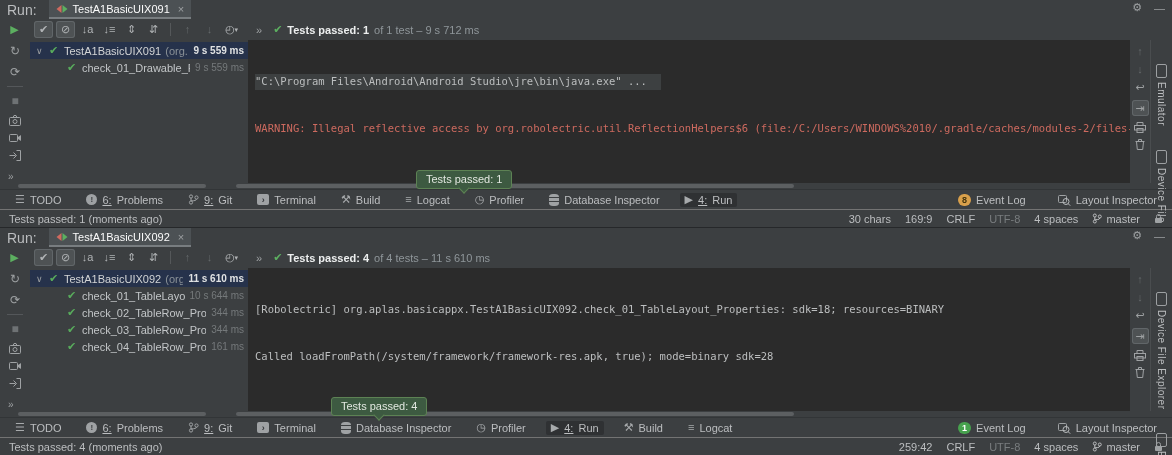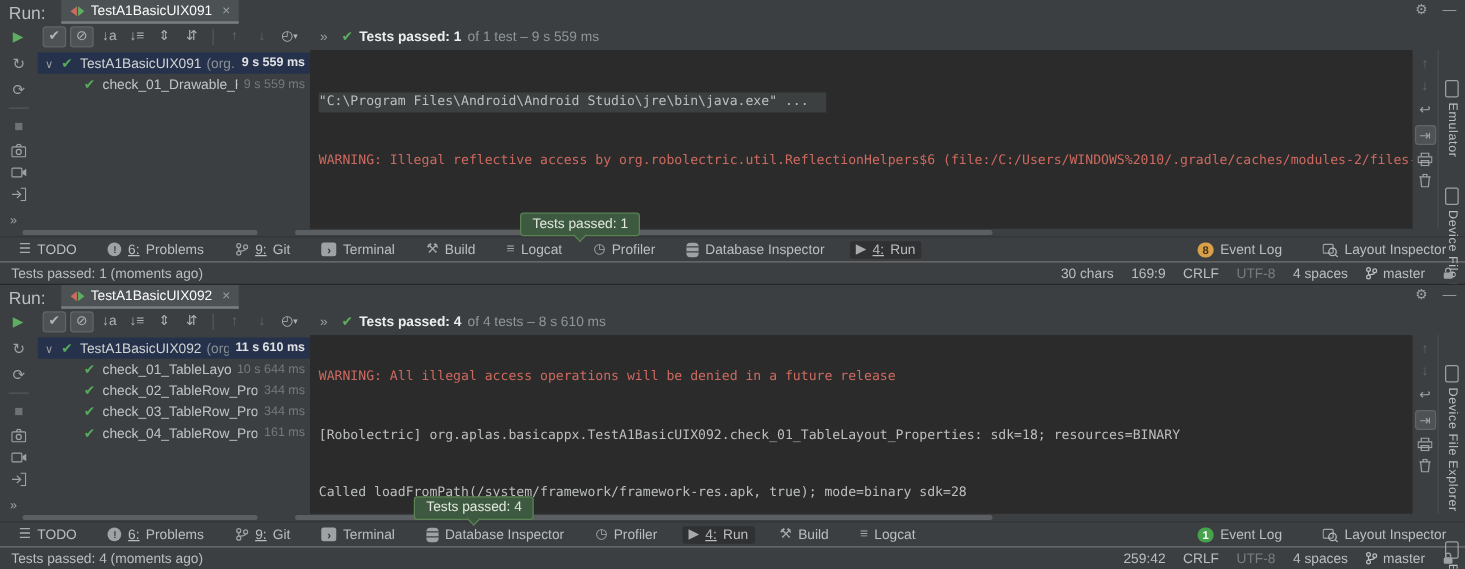--- a/index.html
+++ b/index.html
@@ -125,21 +125,21 @@
     <span class="tbtn dim">↑</span>
     <span class="tbtn dim">↓</span>
     <span class="tbtn">
         <span>◴</span>
         <span style="font-size:7px">▾</span>
       </span>
     <span class="more">»</span>
     <div class="sum">
       <span class="sumcheck">✔</span>
       <span class="summain">Tests passed: 1</span>
-      <span class="sumrest">of 1 test – 9 s 559 ms</span>
+      <span class="sumrest">of 1 test – 9 s 712 ms</span>
     </div>
   </div>
 
   <div class="content">
     <div class="lstrip">
       <span>↻</span>
       <span>⟳</span>
       <span class="hrline"></span>
       <span class="stopg">■</span>
       <span>
@@ -352,21 +352,21 @@
     <span class="tbtn dim">↑</span>
     <span class="tbtn dim">↓</span>
     <span class="tbtn">
         <span>◴</span>
         <span style="font-size:7px">▾</span>
       </span>
     <span class="more">»</span>
     <div class="sum">
       <span class="sumcheck">✔</span>
       <span class="summain">Tests passed: 4</span>
-      <span class="sumrest">of 4 tests – 8 s 610 ms</span>
+      <span class="sumrest">of 4 tests – 11 s 610 ms</span>
     </div>
   </div>
 
   <div class="content">
     <div class="lstrip">
       <span>↻</span>
       <span>⟳</span>
       <span class="hrline"></span>
       <span class="stopg">■</span>
       <span>
@@ -415,21 +415,20 @@
         <span class="tdur">344 ms</span>
       </div>
       <div class="trow child">
         <span class="tcheck">✔</span>
         <span class="tname">check_04_TableRow_Properties</span>
         <span class="tdur">161 ms</span>
       </div>
     </div>
 
     <div class="console">
-      <div class="ln warn clip">WARNING: All illegal access operations will be denied in a future release</div>
       <div class="ln">[Robolectric] org.aplas.basicappx.TestA1BasicUIX092.check_01_TableLayout_Properties: sdk=18; resources=BINARY</div>
       <div class="ln">Called loadFromPath(/system/framework/framework-res.apk, true); mode=binary sdk=28</div>
       
       
       
       
       
     </div>
 
     <div class="rgutter">

